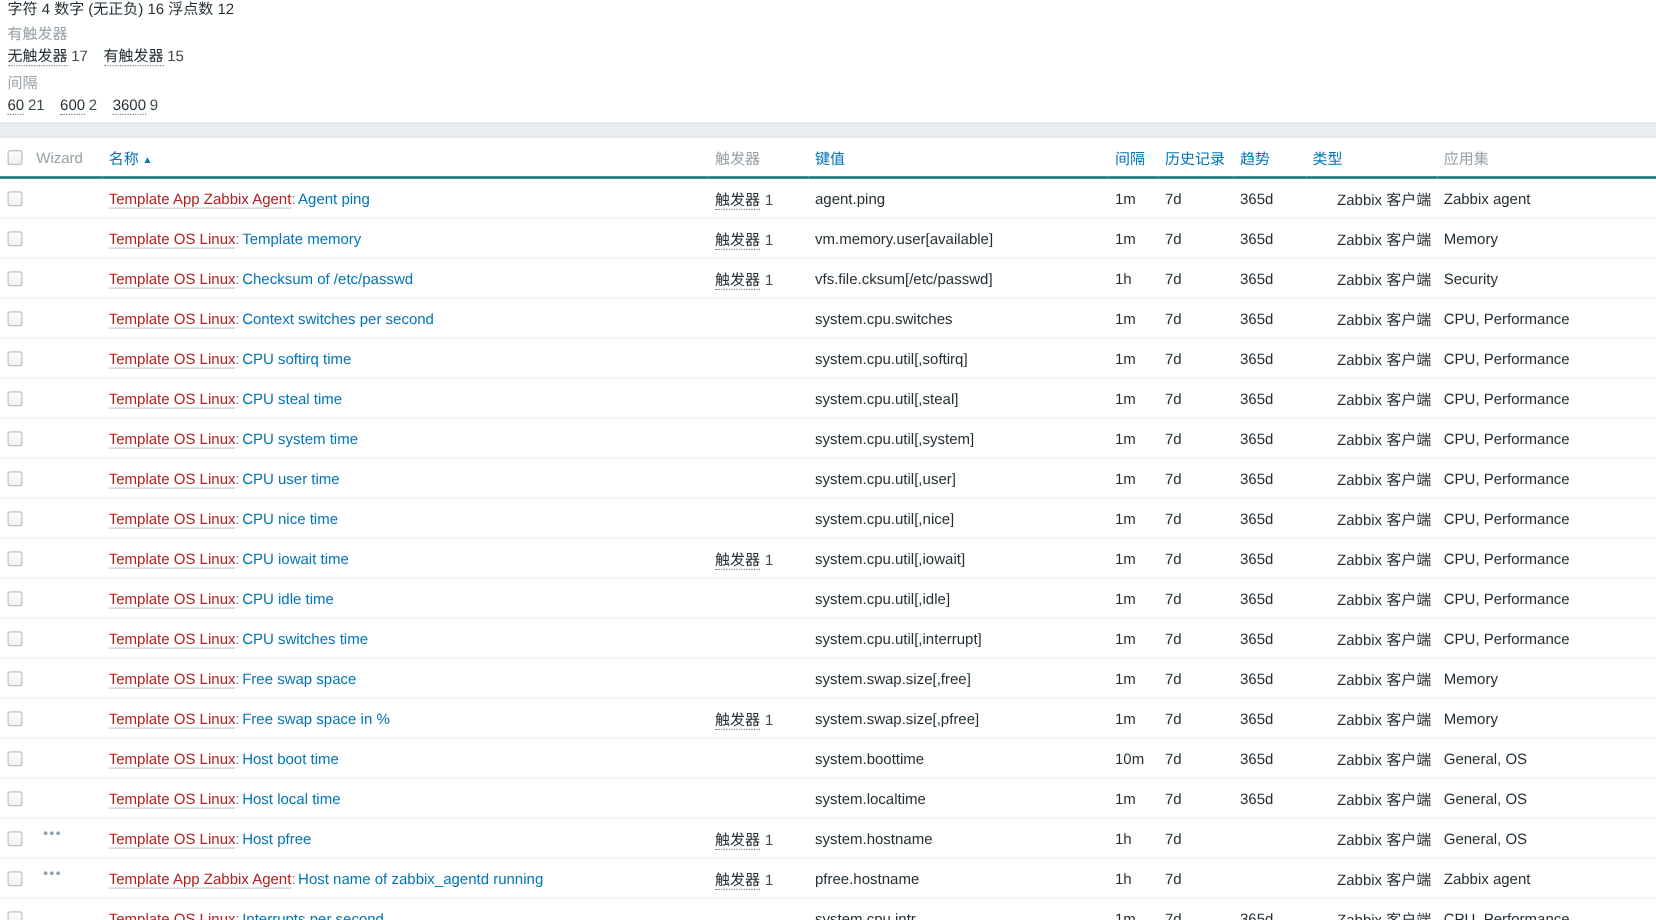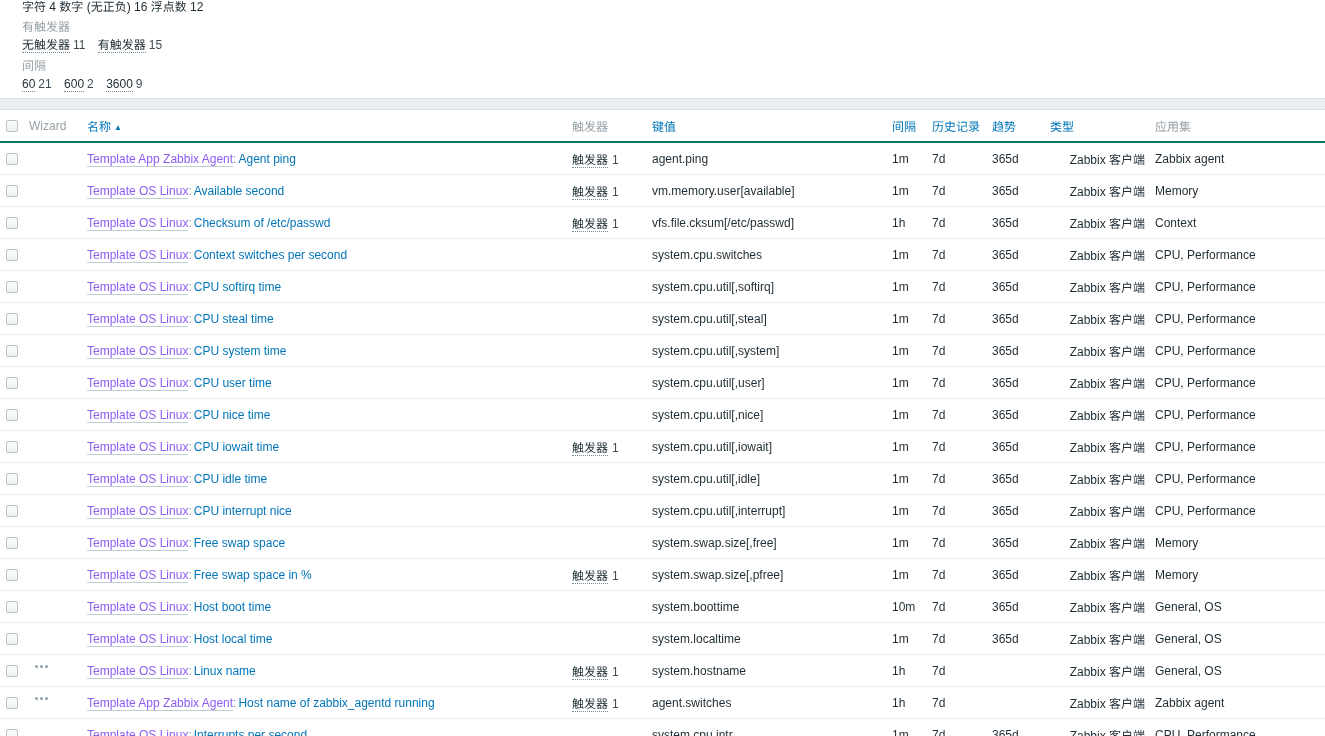--- a/index.html
+++ b/index.html
@@ -13,21 +13,21 @@
   }
   body {
     font-family: "Liberation Sans", "DejaVu Sans", sans-serif;
     font-size: 12px;
     color: #1f2c33;
     -webkit-font-smoothing: antialiased;
   }
 
   
   .subfilter {
-    padding: 0 20px;
+    padding: 0 4px;
     background: #fff;
   }
   .sf-block {
     padding: 0;
   }
   .sf-row-clip {
     height: 14px;
     overflow: hidden;
     line-height: 14px;
     white-space: nowrap;
@@ -143,21 +143,21 @@
     width: 3px;
     height: 3px;
     border-radius: 50%;
     background: #8aa0ad;
     margin-right: 2px;
     vertical-align: middle;
   }
 
   
   .tpl {
-    color: #8b5cf6;
+    color: #b91c1c;
     text-decoration: none;
     border-bottom: 1px solid #c3ced4;
     cursor: pointer;
   }
   .sep { color: #768d99; }
   .iname {
     color: #0275b8;
     text-decoration: none;
     cursor: pointer;
     margin-left: 2px;
@@ -187,21 +187,21 @@
 <div class="subfilter">
 
   <div class="sf-block">
     <div class="sf-row-clip">字符 4    数字 (无正负) 16    浮点数 12</div>
   </div>
 
   <div class="sf-block">
     <div class="sf-label">有触发器</div>
     <div class="sf-values">
       <span class="sf-item">
-        <a class="sf-link">无触发器</a><span class="sf-count">11</span>
+        <a class="sf-link">无触发器</a><span class="sf-count">17</span>
       </span>
       <span class="sf-item">
         <a class="sf-link">有触发器</a><span class="sf-count">15</span>
       </span>
     </div>
   </div>
 
   <div class="sf-block">
     <div class="sf-label">间隔</div>
     <div class="sf-values">
@@ -277,40 +277,40 @@
         <td class="c-key">agent.ping</td>
         <td class="c-int">1m</td>
         <td class="c-hist">7d</td>
         <td class="c-trend">365d</td>
         <td class="c-type">Zabbix 客户端</td>
         <td class="c-app">Zabbix agent</td>
       </tr>
       <tr class="row">
         <td class="c-chk"><span class="cb"></span></td>
         <td class="c-wiz"></td>
-        <td class="c-name"><a class="tpl">Template OS Linux</a><span class="sep">:</span><a class="iname">Available second</a></td>
+        <td class="c-name"><a class="tpl">Template OS Linux</a><span class="sep">:</span><a class="iname">Template memory</a></td>
         <td class="c-trig"><a class="trig-link">触发器</a><span class="trig-num">1</span></td>
         <td class="c-key">vm.memory.user[available]</td>
         <td class="c-int">1m</td>
         <td class="c-hist">7d</td>
         <td class="c-trend">365d</td>
         <td class="c-type">Zabbix 客户端</td>
         <td class="c-app">Memory</td>
       </tr>
       <tr class="row">
         <td class="c-chk"><span class="cb"></span></td>
         <td class="c-wiz"></td>
         <td class="c-name"><a class="tpl">Template OS Linux</a><span class="sep">:</span><a class="iname">Checksum of /etc/passwd</a></td>
         <td class="c-trig"><a class="trig-link">触发器</a><span class="trig-num">1</span></td>
         <td class="c-key">vfs.file.cksum[/etc/passwd]</td>
         <td class="c-int">1h</td>
         <td class="c-hist">7d</td>
         <td class="c-trend">365d</td>
         <td class="c-type">Zabbix 客户端</td>
-        <td class="c-app">Context</td>
+        <td class="c-app">Security</td>
       </tr>
       <tr class="row">
         <td class="c-chk"><span class="cb"></span></td>
         <td class="c-wiz"></td>
         <td class="c-name"><a class="tpl">Template OS Linux</a><span class="sep">:</span><a class="iname">Context switches per second</a></td>
         <td class="c-trig"></td>
         <td class="c-key">system.cpu.switches</td>
         <td class="c-int">1m</td>
         <td class="c-hist">7d</td>
         <td class="c-trend">365d</td>
@@ -397,21 +397,21 @@
         <td class="c-key">system.cpu.util[,idle]</td>
         <td class="c-int">1m</td>
         <td class="c-hist">7d</td>
         <td class="c-trend">365d</td>
         <td class="c-type">Zabbix 客户端</td>
         <td class="c-app">CPU, Performance</td>
       </tr>
       <tr class="row">
         <td class="c-chk"><span class="cb"></span></td>
         <td class="c-wiz"></td>
-        <td class="c-name"><a class="tpl">Template OS Linux</a><span class="sep">:</span><a class="iname">CPU interrupt nice</a></td>
+        <td class="c-name"><a class="tpl">Template OS Linux</a><span class="sep">:</span><a class="iname">CPU switches time</a></td>
         <td class="c-trig"></td>
         <td class="c-key">system.cpu.util[,interrupt]</td>
         <td class="c-int">1m</td>
         <td class="c-hist">7d</td>
         <td class="c-trend">365d</td>
         <td class="c-type">Zabbix 客户端</td>
         <td class="c-app">CPU, Performance</td>
       </tr>
       <tr class="row">
         <td class="c-chk"><span class="cb"></span></td>
@@ -457,35 +457,35 @@
         <td class="c-key">system.localtime</td>
         <td class="c-int">1m</td>
         <td class="c-hist">7d</td>
         <td class="c-trend">365d</td>
         <td class="c-type">Zabbix 客户端</td>
         <td class="c-app">General, OS</td>
       </tr>
       <tr class="row">
         <td class="c-chk"><span class="cb"></span></td>
         <td class="c-wiz"><span class="dots"><i></i><i></i><i></i></span></td>
-        <td class="c-name"><a class="tpl">Template OS Linux</a><span class="sep">:</span><a class="iname">Linux name</a></td>
+        <td class="c-name"><a class="tpl">Template OS Linux</a><span class="sep">:</span><a class="iname">Host pfree</a></td>
         <td class="c-trig"><a class="trig-link">触发器</a><span class="trig-num">1</span></td>
         <td class="c-key">system.hostname</td>
         <td class="c-int">1h</td>
         <td class="c-hist">7d</td>
         <td class="c-trend"></td>
         <td class="c-type">Zabbix 客户端</td>
         <td class="c-app">General, OS</td>
       </tr>
       <tr class="row">
         <td class="c-chk"><span class="cb"></span></td>
         <td class="c-wiz"><span class="dots"><i></i><i></i><i></i></span></td>
         <td class="c-name"><a class="tpl">Template App Zabbix Agent</a><span class="sep">:</span><a class="iname">Host name of zabbix_agentd running</a></td>
         <td class="c-trig"><a class="trig-link">触发器</a><span class="trig-num">1</span></td>
-        <td class="c-key">agent.switches</td>
+        <td class="c-key">pfree.hostname</td>
         <td class="c-int">1h</td>
         <td class="c-hist">7d</td>
         <td class="c-trend"></td>
         <td class="c-type">Zabbix 客户端</td>
         <td class="c-app">Zabbix agent</td>
       </tr>
       <tr class="row">
         <td class="c-chk"><span class="cb"></span></td>
         <td class="c-wiz"></td>
         <td class="c-name"><a class="tpl">Template OS Linux</a><span class="sep">:</span><a class="iname">Interrupts per second</a></td>

